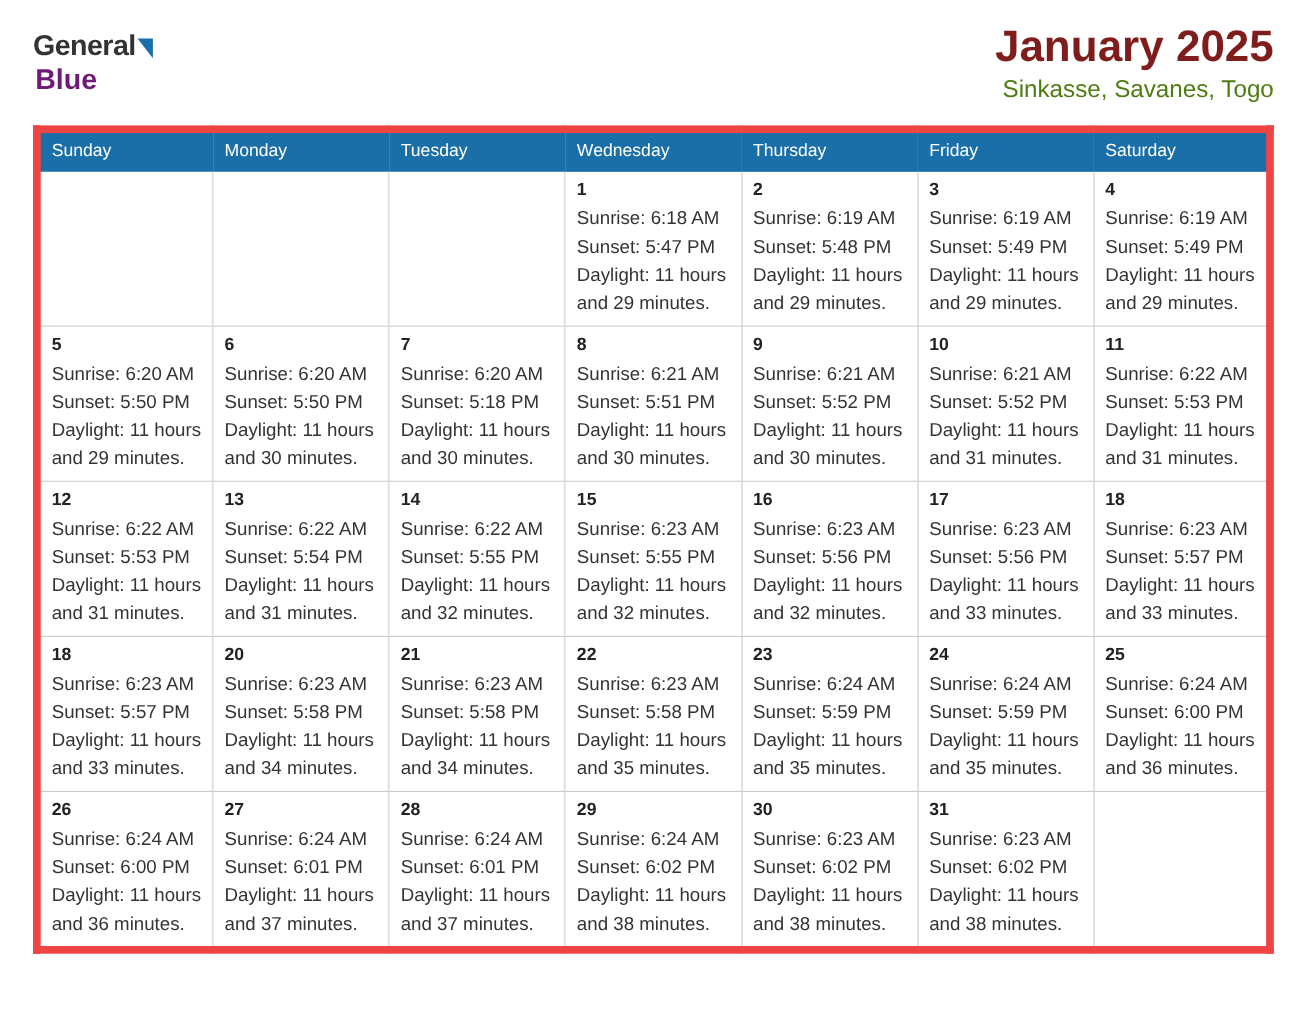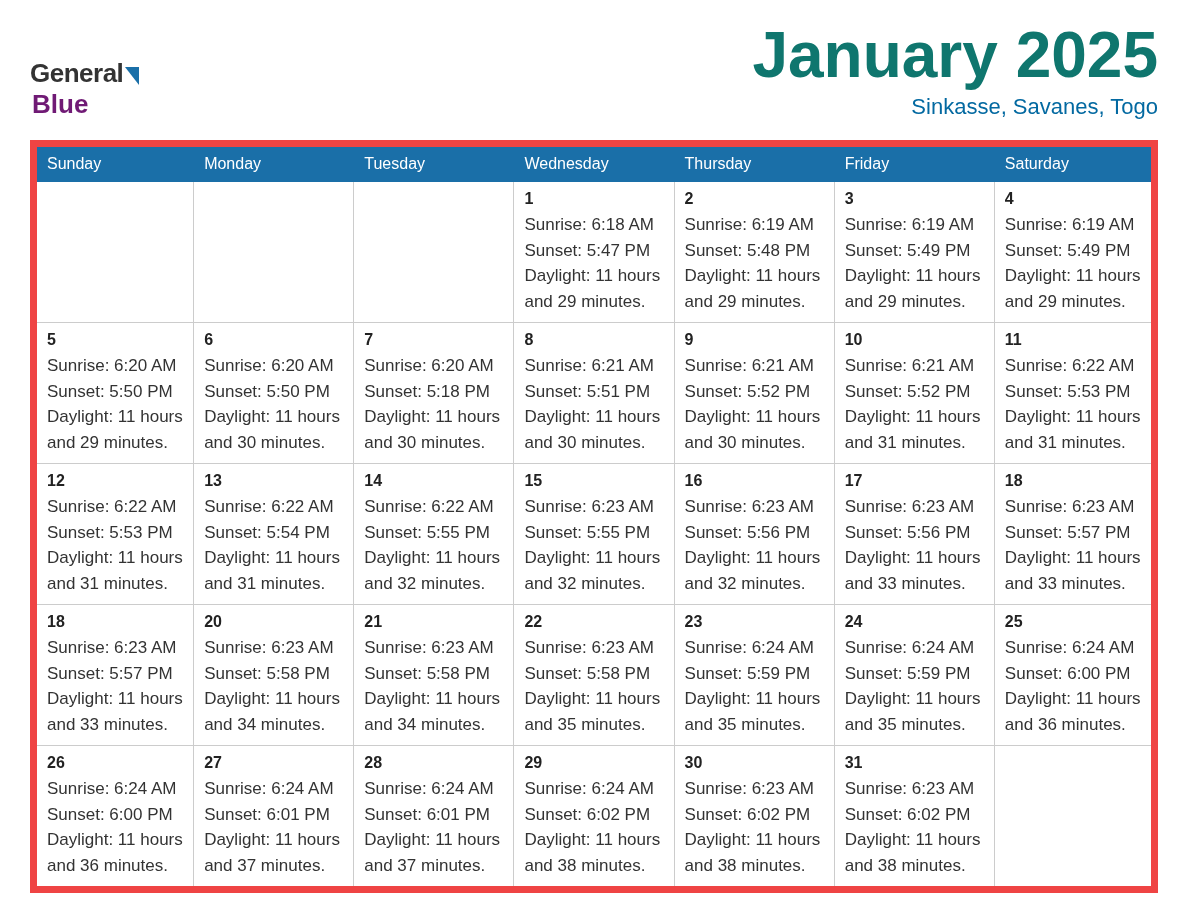--- a/index.html
+++ b/index.html
@@ -6,21 +6,21 @@
     body {
       font-family: Arial, sans-serif;
       background: #fff;
       padding: 20px 30px;
       width: 1188px;
       min-height: 918px;
     }
     .header {
       display: flex;
       justify-content: space-between;
-      align-items: flex-end;
+      align-items: center;
       margin-bottom: 20px;
     }
     .logo {
       display: flex;
       flex-direction: column;
       align-items: flex-start;
     }
     .logo-top {
       display: flex;
       align-items: center;
@@ -42,28 +42,28 @@
     .logo-blue {
       font-size: 26px;
       font-weight: bold;
       color: #701a75;
       margin-left: 2px;
     }
     .title-block {
       text-align: right;
     }
     .title-month {
-      font-size: 64px;
+      font-size: 40px;
       font-weight: bold;
-      color: #0f766e;
+      color: #7f1d1d;
       line-height: 1.1;
     }
     .title-location {
       font-size: 22px;
-      color: #0369a1;
+      color: #4d7c0f;
       margin-top: 4px;
     }
     .calendar {
       width: 100%;
       border-collapse: collapse;
       border: 7px solid #ef4444;
     }
     .calendar th {
       background-color: #1a6fa8;
       color: #fff;

